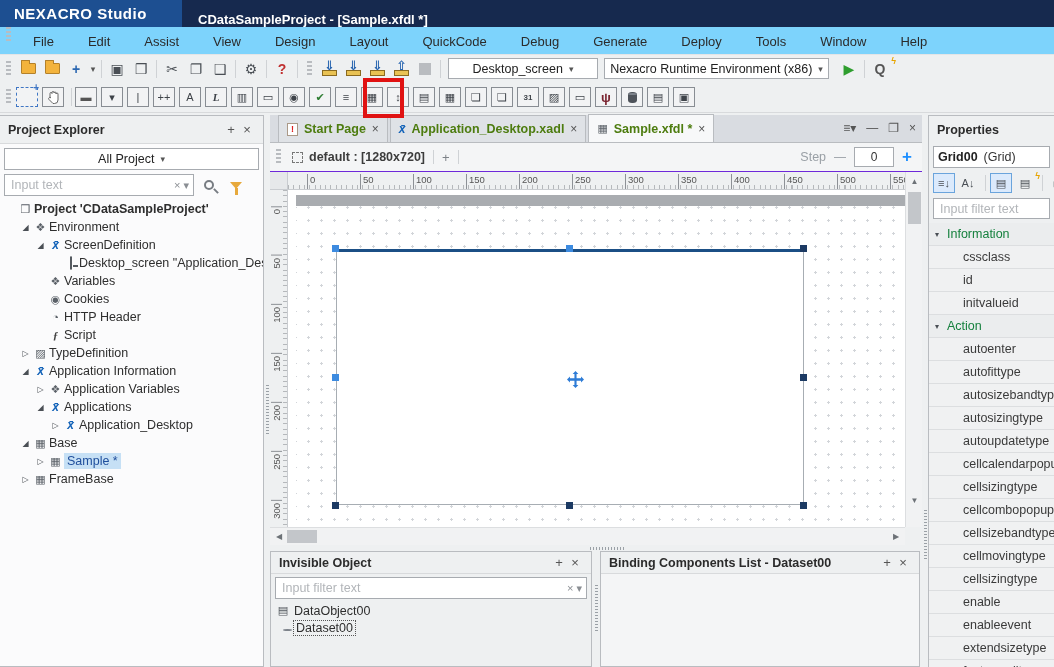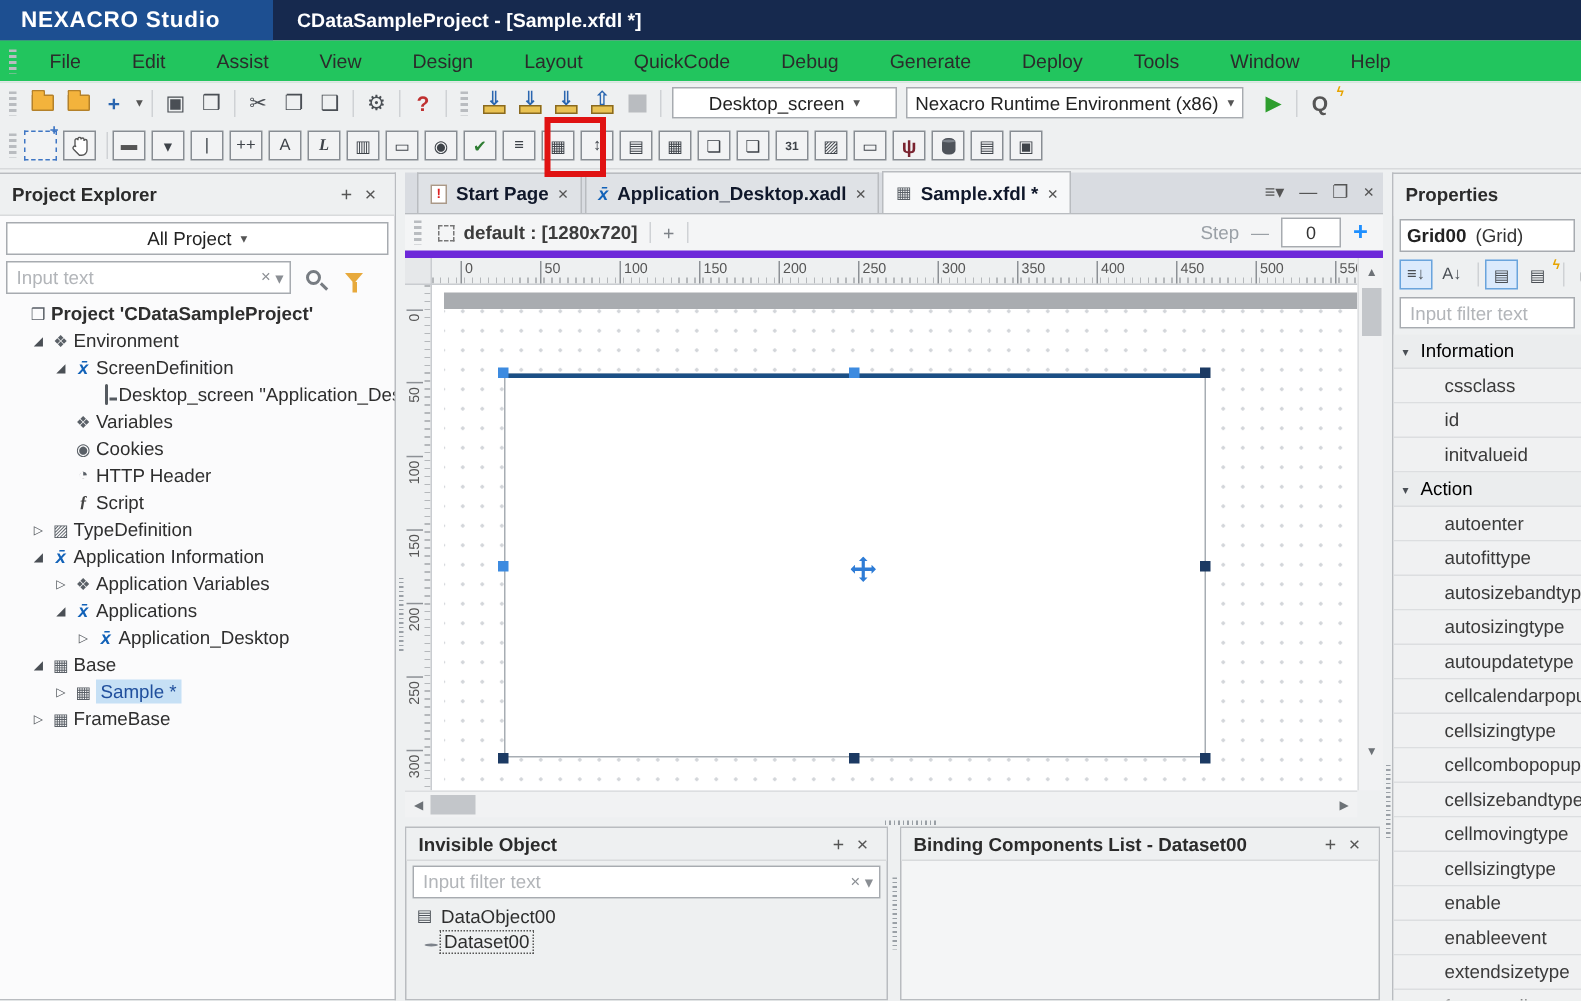--- a/index.html
+++ b/index.html
@@ -5,26 +5,26 @@
   * { box-sizing: border-box; }
   html,body { margin:0; padding:0; }
   body {
     width:1054px; height:667px; overflow:hidden; position:relative;
     font-family:"Liberation Sans","DejaVu Sans",sans-serif;
     font-size:12.5px; color:#333; background:#eef0f1;
   }
   .abs { position:absolute; }
 
   
-  .titlebar { left:0; top:0; width:1054px; height:27px; background:#16294e; display:flex; align-items:center; }
+  .titlebar { left:0; top:0; width:1054px; height:27px; background:#16294e; display:flex; align-items:flex-end; }
   .logo { width:182px; height:27px; background:#1d4f91; color:#fff; font-weight:bold; font-size:15px; display:flex; align-items:center; padding-left:14px; letter-spacing:.5px; }
   .wtitle { color:#fff; font-weight:bold; font-size:13px; padding-left:16px; }
 
   
-  .menubar { left:0; top:27px; width:1054px; height:28px; background:#22c55e; display:flex; align-items:center; border-bottom:1px solid #e3e5e7; }
+  .menubar { left:0; top:27px; width:1054px; height:28px; background:#7dd3fc; display:flex; border-bottom:1px solid #e3e5e7; }
   .grip { width:5px; height:16px; margin:0 5px 0 6px; background:repeating-linear-gradient(180deg,#b9bcc0 0 2px,transparent 2px 4px); }
   .menu-item { padding:0 17px; height:28px; display:flex; align-items:center; color:#2b2b2b; font-size:13px; }
 
   
   .tb1 { left:0; top:55px; width:1054px; height:27px; display:flex; align-items:center; background:#eef0f1; }
   .tb2 { left:0; top:82px; width:1054px; height:31px; display:flex; align-items:center; background:#eef0f1; border-bottom:1px solid #d8dadc; }
   .tbi { width:24px; height:22px; display:flex; align-items:center; justify-content:center; font-size:14px; color:#4a4f55; }
   .tbsep { width:1px; height:18px; background:#cfd2d5; margin:0 3px; }
   .tb-dd { font-size:9px; color:#555; width:10px; }
   .folder { width:15px; height:11px; background:#f3b33c; border:1px solid #b4812a; border-radius:1px; position:relative; }
@@ -75,28 +75,28 @@
   .tree-row.root .lbl { font-weight:bold; }
   .xdoc { color:#1262b8; font-weight:bold; font-style:italic; font-size:12px; }
   .monitor { width:12px; height:8px; border:1.5px solid #555a60; border-radius:1px; position:relative; margin:0 auto; }
   .monitor::after { content:""; position:absolute; left:2px; top:8px; width:5px; height:2px; background:#555a60; }
   .script-ic { font-family:"Liberation Serif",serif; font-style:italic; font-weight:bold; color:#444; }
 
   
   .tabbar { left:270px; top:115px; width:652px; height:28px; background:#d9dce1; display:flex; align-items:flex-end; border-bottom:1px solid #b9bcc0; }
   .dtab { height:27px; display:flex; align-items:center; padding:0 8px; border:1px solid #b9bcc0; border-bottom:none; background:#dfe2e6; margin-right:2px; white-space:nowrap; }
   .dtab.active { background:#f7f8f9; height:28px; }
-  .dtab .tlabel { font-weight:bold; color:#0f172a; margin:0 6px; font-size:12.5px; }
+  .dtab .tlabel { font-weight:bold; color:#4d7c0f; margin:0 6px; font-size:12.5px; }
   .dtab .tclose { color:#555; font-size:12px; }
   .dtab .ticon { font-size:11px; color:#5a6067; }
   .startpage-ic { width:11px; height:13px; border:1px solid #a98; background:#fff; color:#d22; font-size:9px; font-weight:bold; text-align:center; line-height:11px; }
   .tab-right { margin-left:auto; display:flex; align-items:center; height:28px; padding-right:6px; gap:10px; color:#555; }
   .tab-right span { font-size:12px; }
 
-  .defbar { left:270px; top:143px; width:652px; height:29px; background:#f4f5f6; display:flex; align-items:center; border-bottom:5px solid #6d28d9;justify-content:center; }
+  .defbar { left:270px; top:143px; width:652px; height:29px; background:#f4f5f6; display:flex; align-items:center; border-bottom:1px solid #6d28d9;justify-content:center; }
   .dashsq { width:11px; height:11px; border:1px dashed #777; margin:0 6px; }
   .defbar .vt { font-weight:bold; color:#3c3c3c; font-size:12.5px; }
   .defsep { width:1px; height:14px; background:#cfd2d5; margin:0 8px; }
   .plus-gray { color:#7d8288; font-size:13px; }
   .steplbl { color:#9aa0a6; margin-left:auto; }
   .stepminus { color:#9aa0a6; margin:0 8px; font-size:12px; }
   .stepbox { width:40px; height:20px; background:#fff; border:1px solid #a7abb0; text-align:center; font-size:12px; color:#333; padding:0; }
   .stepplus { color:#1e8fff; font-weight:bold; font-size:17px; margin:0 10px 0 8px; }
 
   
@@ -167,21 +167,21 @@
   .ptbi { width:22px; height:20px; display:flex; align-items:center; justify-content:center; font-size:11px; color:#4a4f55; margin-right:2px; position:relative; flex:none; }
   .ptbi.on { border:1px solid #6aa4dc; background:#dbeafc; }
   .ptbsep { width:1px; height:16px; background:#cfd2d5; margin:0 4px; flex:none; }
   .prop-filter { margin:2px 4px 4px 4px; height:21px; background:#fff; border:1px solid #a7abb0; display:flex; align-items:center; padding:0 4px; }
   .prop-filter input { border:none; outline:none; width:100%; font-size:12.5px; font-family:inherit; background:transparent; }
   .prop-filter input::placeholder { color:#b2b5b9; }
   .prow { height:23px; display:flex; align-items:center; background:#f0f1f2; border-bottom:1px solid #dcdee0; white-space:nowrap; }
   .prow .tri { width:16px; flex:none; font-size:8px; color:#4a4f55; text-align:center; }
   .prow .plabel { padding-left:18px; color:#3a3a3a; }
   .prow.section { background:#ebedee; }
-  .prow.section .plabel { padding-left:2px; color:#000000; }
+  .prow.section .plabel { padding-left:2px; color:#15803d; }
 </style>
 </head>
 <body>
 
 <div class="abs titlebar">
   <div class="logo">NEXACRO Studio</div>
   <div class="wtitle">CDataSampleProject - [Sample.xfdl *]</div>
 </div>
 
 <div class="abs menubar">

